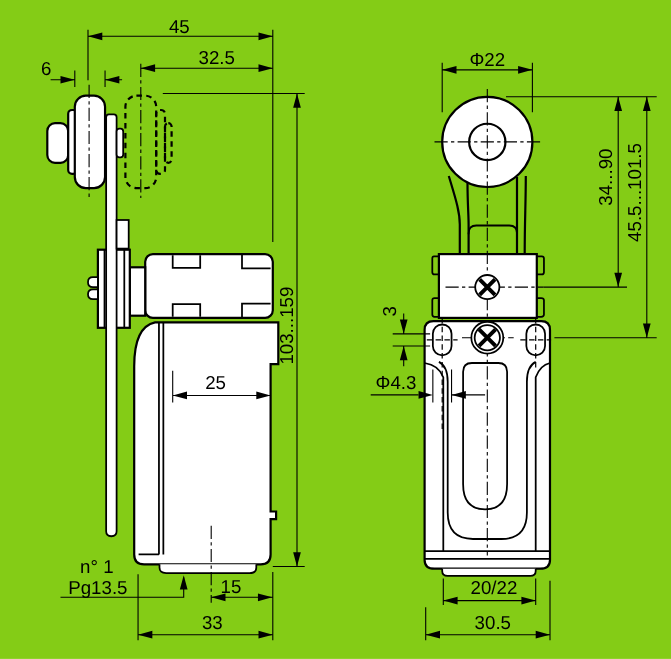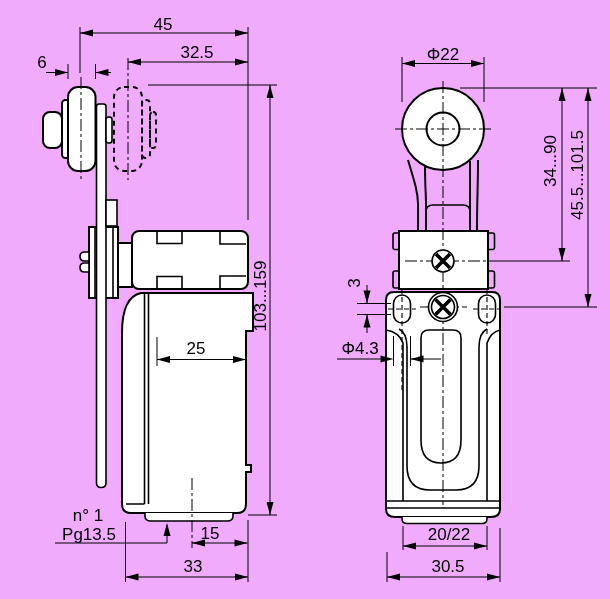--- a/index.html
+++ b/index.html
@@ -1,17 +1,17 @@
 <!DOCTYPE html>
 <html><head>
 <meta charset="utf-8">
 <title>Limit switch dimensional drawing</title>
 <style>
   html,body{margin:0;padding:0;background:#ffffff;}
-  .stage{position:relative;width:610px;height:599px;background:#f0abfc;overflow:hidden;}
+  .stage{position:relative;width:610px;height:599px;background:#84cc16;overflow:hidden;}
   svg{display:block;}
   text{font-family:"Liberation Sans", sans-serif;font-size:17px;fill:#000;}
   .thick{stroke:#000;stroke-width:2;fill:none;}
   .thickf{stroke:#000;stroke-width:2;fill:#fff;}
   .med{stroke:#000;stroke-width:1.6;fill:none;}
   .medf{stroke:#000;stroke-width:1.6;fill:#fff;}
   .thin{stroke:#000;stroke-width:1;fill:none;}
   .arrow{fill:#000;stroke:none;}
   .cl{stroke:#000;stroke-width:1;fill:none;stroke-dasharray:12 3 3 3;}
   .hid{stroke:#000;stroke-width:2;fill:none;stroke-dasharray:5 4;}

